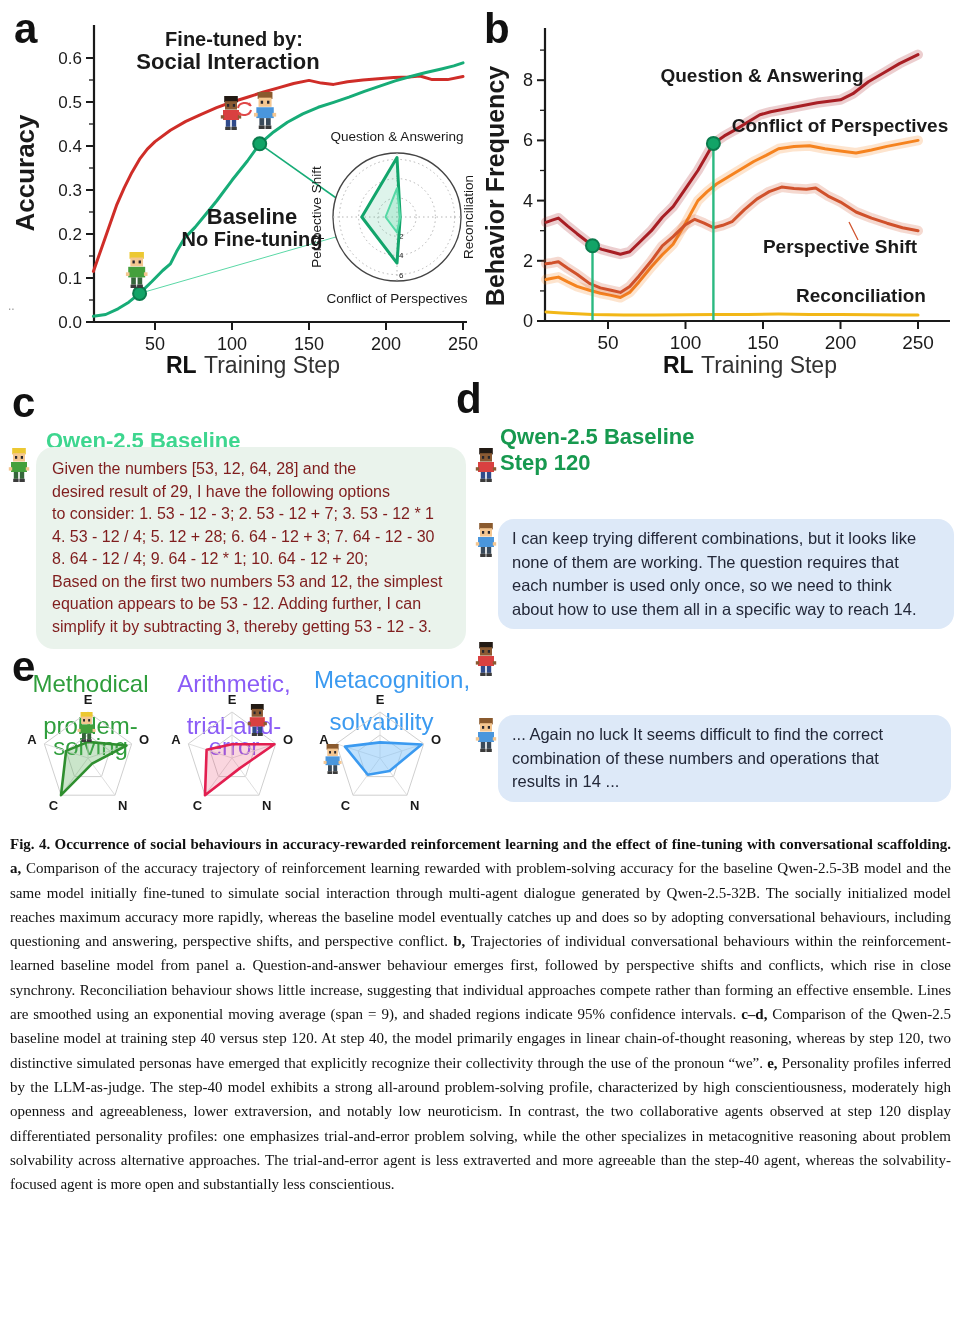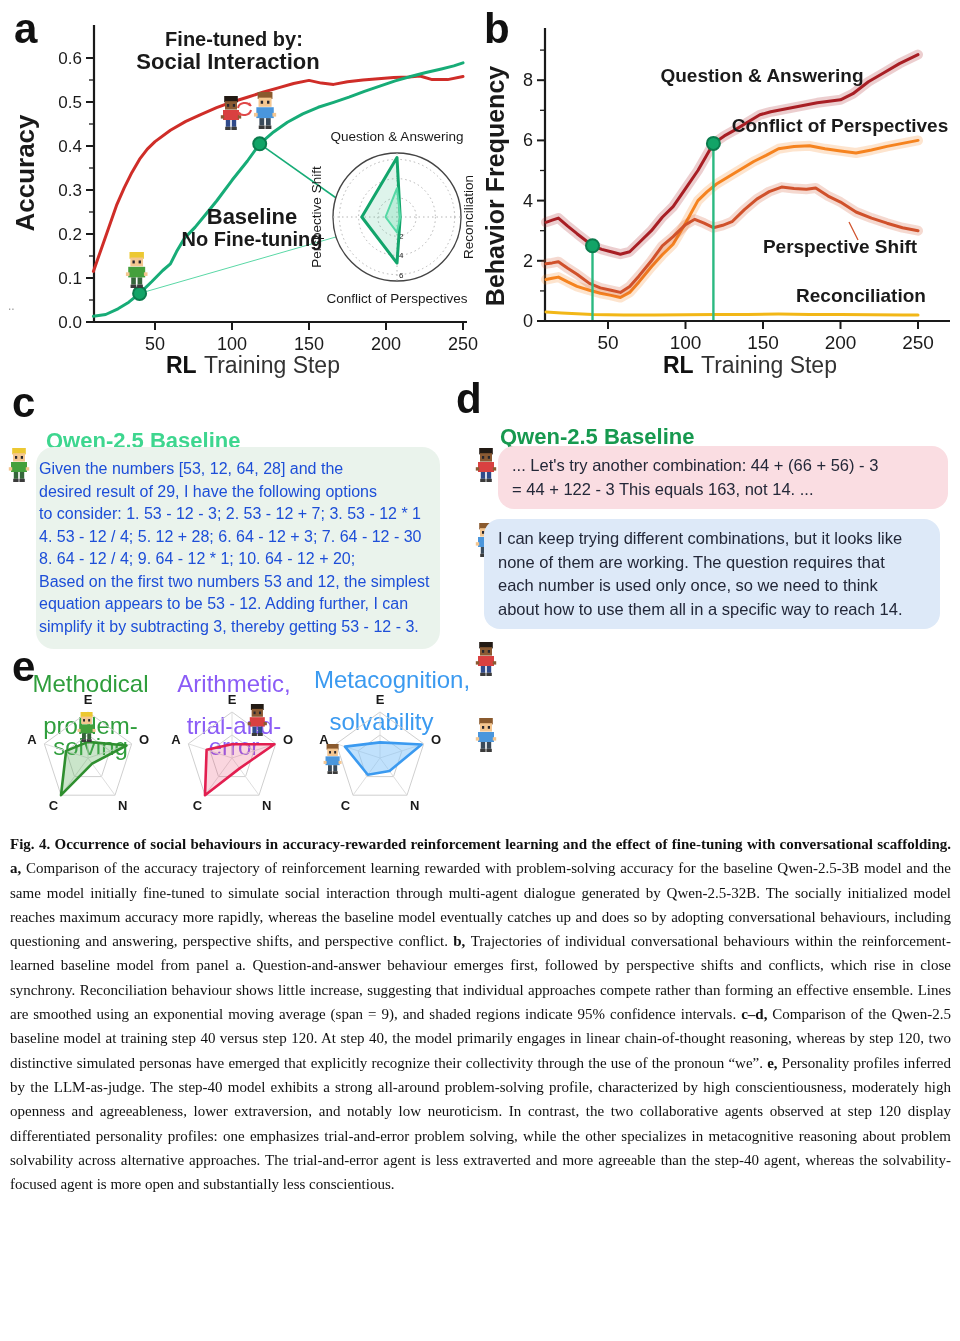--- a/index.html
+++ b/index.html
@@ -6,22 +6,22 @@
   #canvas{position:relative;width:960px;height:1341px;background:#fff;overflow:hidden;
           font-family:"Liberation Sans",sans-serif;}
   .plabel{position:absolute;font-size:42px;font-weight:900;color:#111;line-height:1;}
   svg{position:absolute;font-family:"Liberation Sans",sans-serif;}
   svg text{fill:#1a1a1a;}
   .ylab{font-size:26px;font-weight:700;}
   .xlab{font-size:23px;fill:#333;}
   .xlab.b{font-weight:700;fill:#111;}
   .stray{font-size:12px;fill:#999;}
   .chead{position:absolute;font-weight:700;font-size:22px;line-height:1.2;white-space:pre-line;margin-top:32px;}
-  .msgbox{position:absolute;background:#eaf3ec;border-radius:18px;color:#1d4ed8;
-          font-size:16px;line-height:22.5px;padding:11px 3px;white-space:pre-line;}
+  .msgbox{position:absolute;background:#eaf3ec;border-radius:18px;color:#7f1d1d;
+          font-size:16px;line-height:22.5px;padding:11px 16px;white-space:pre-line;}
   .bubble{position:absolute;border-radius:16px;color:#232838;font-size:16.5px;line-height:23.5px;
           padding:8px 14px;white-space:pre-line;}
   .bubble.pink{background:#fadde2;}
   .bubble.blue{background:#dde9f8;}
   .av{position:absolute;width:24px;height:34px;}
   .etitle{position:absolute;font-weight:400;font-size:24px;line-height:21px;text-align:center;white-space:pre-line;}
   #caption{position:absolute;left:10px;top:832px;width:941px;text-align:justify;
            font-family:"Liberation Serif",serif;font-size:15px;line-height:24.3px;color:#111;}
 </style>
 </head>
@@ -232,41 +232,39 @@
           <rect x="2" y="7" width="8" height="5" fill="#d94040"></rect>
           <rect x="0.9" y="9.6" width="1.7" height="1.7" fill="#8a5a33"></rect>
           <rect x="9.4" y="9.6" width="1.7" height="1.7" fill="#8a5a33"></rect>
           <rect x="3.4" y="12" width="2.2" height="3.4" fill="#304a8a"></rect>
           <rect x="6.4" y="12" width="2.2" height="3.4" fill="#304a8a"></rect>
           <rect x="3.1" y="15.4" width="2.7" height="1.6" fill="#3a3a3a"></rect>
           <rect x="6.2" y="15.4" width="2.7" height="1.6" fill="#3a3a3a"></rect>
         </g>
       </svg>
     </span>
-  <div class="bubble pink" style="left:498px;top:446px;width:422px">... Let's try another combination: 44 + (66 + 56) - 3
-= 44 + 122 - 3  This equals 163, not 14. ...</div>
 
   <span class="av" style="left:474px;top:523px">
       <svg width="24" height="34" viewBox="0 0 12 17">
         <g transform="translate(0,0) scale(1)">
           <rect x="2.6" y="0" width="6.8" height="3.2" fill="#8a5a2e"></rect>
           <rect x="3" y="2.6" width="6" height="4.2" fill="#f4c690"></rect>
           <rect x="4" y="4" width="1.1" height="1.4" fill="#26262e"></rect>
           <rect x="6.9" y="4" width="1.1" height="1.4" fill="#26262e"></rect>
           <rect x="2" y="7" width="8" height="5" fill="#4a96dc"></rect>
           <rect x="0.9" y="9.6" width="1.7" height="1.7" fill="#f4c690"></rect>
           <rect x="9.4" y="9.6" width="1.7" height="1.7" fill="#f4c690"></rect>
           <rect x="3.4" y="12" width="2.2" height="3.4" fill="#3a4a5a"></rect>
           <rect x="6.4" y="12" width="2.2" height="3.4" fill="#3a4a5a"></rect>
           <rect x="3.1" y="15.4" width="2.7" height="1.6" fill="#3a3a3a"></rect>
           <rect x="6.2" y="15.4" width="2.7" height="1.6" fill="#3a3a3a"></rect>
         </g>
       </svg>
     </span>
-  <div class="bubble blue" style="left:484px;top:519px;width:428px">I can keep trying different combinations, but it looks like
+  <div class="bubble blue" style="left:498px;top:519px;width:428px">I can keep trying different combinations, but it looks like
 none of them are working. The question requires that
 each number is used only once, so we need to think
 about how to use them all in a specific way to reach 14.</div>
 
   <span class="av" style="left:474px;top:642px">
       <svg width="24" height="34" viewBox="0 0 12 17">
         <g transform="translate(0,0) scale(1)">
           <rect x="2.6" y="0" width="6.8" height="3.2" fill="#221a14"></rect>
           <rect x="3" y="2.6" width="6" height="4.2" fill="#8a5a33"></rect>
           <rect x="4" y="4" width="1.1" height="1.4" fill="#26262e"></rect>
@@ -292,20 +290,23 @@
           <rect x="2" y="7" width="8" height="5" fill="#4a96dc"></rect>
           <rect x="0.9" y="9.6" width="1.7" height="1.7" fill="#f4c690"></rect>
           <rect x="9.4" y="9.6" width="1.7" height="1.7" fill="#f4c690"></rect>
           <rect x="3.4" y="12" width="2.2" height="3.4" fill="#3a4a5a"></rect>
           <rect x="6.4" y="12" width="2.2" height="3.4" fill="#3a4a5a"></rect>
           <rect x="3.1" y="15.4" width="2.7" height="1.6" fill="#3a3a3a"></rect>
           <rect x="6.2" y="15.4" width="2.7" height="1.6" fill="#3a3a3a"></rect>
         </g>
       </svg>
     </span>
+  <div class="bubble blue" style="left:498px;top:715px;width:425px">... Again  no luck  It seems difficult to find the correct
+combination of these numbers and operations that
+results in 14 ...</div>
 
   <div class="etitle" style="left:28px;top:652px;width:125px;color:#2f9e3c">
     <span>Methodical</span><br>
     <span>problem-solving</span>
   </div>
   <div class="etitle" style="left:170px;top:652px;width:128px;color:#8b5cf6">
     <span>Arithmetic,</span><br>
     <span>trial-and-error</span>
   </div>
   <div class="etitle" style="left:314px;top:648px;width:135px;color:#3b9af0">

